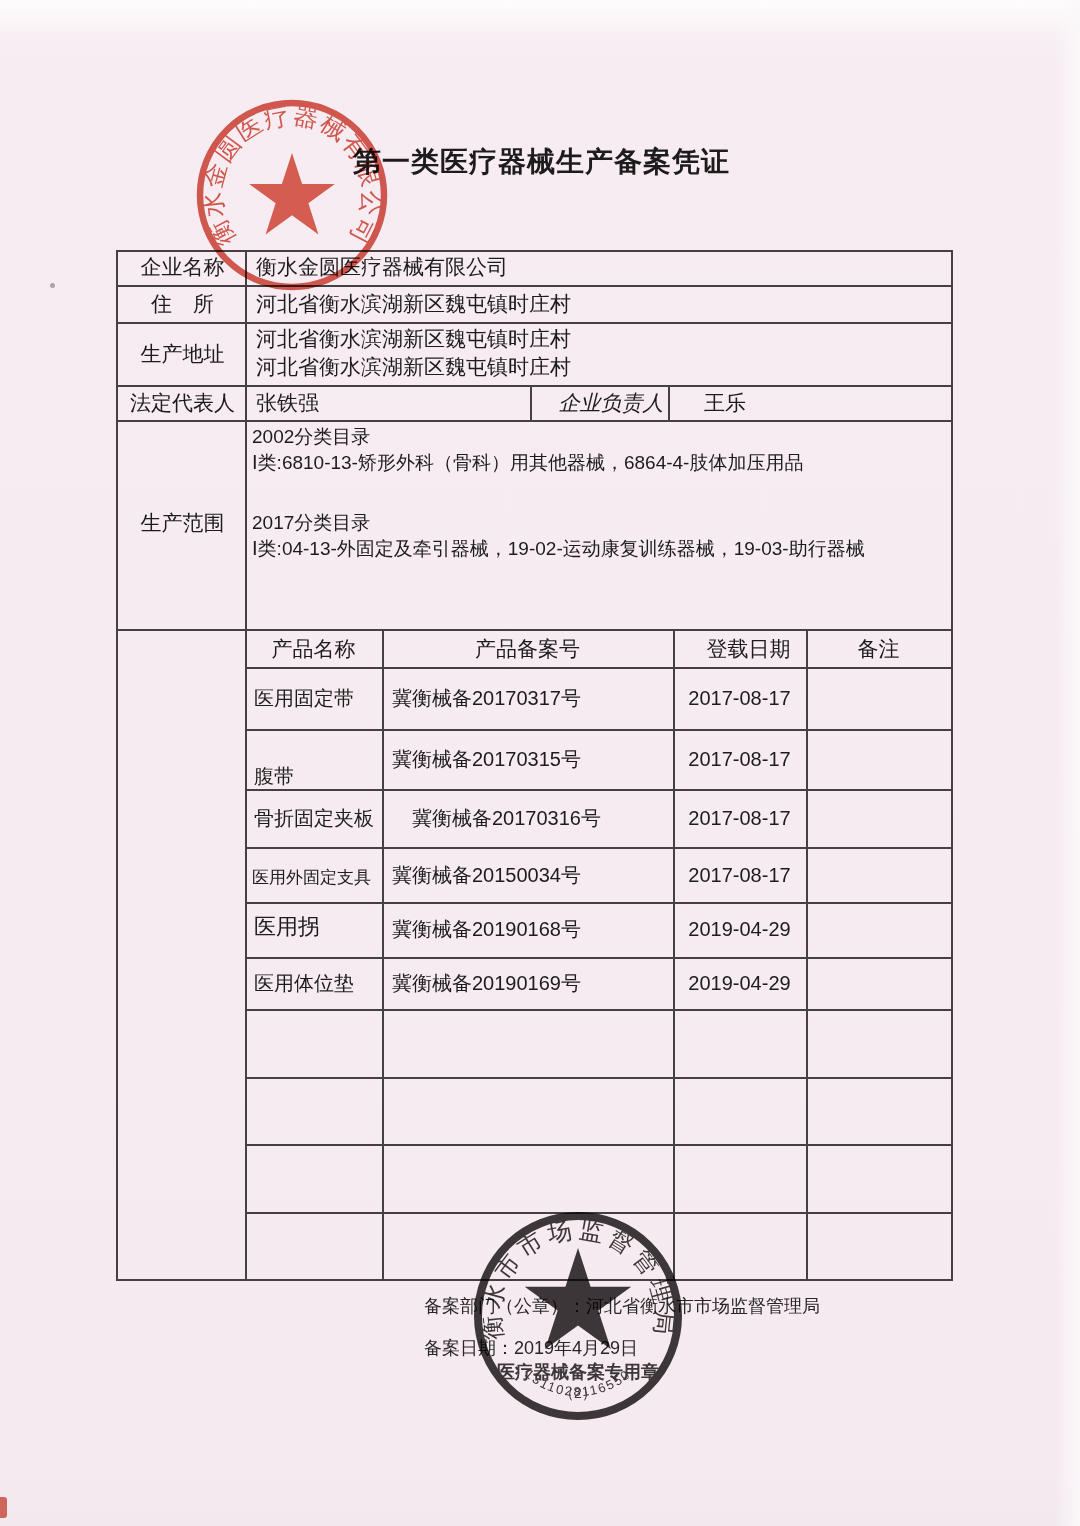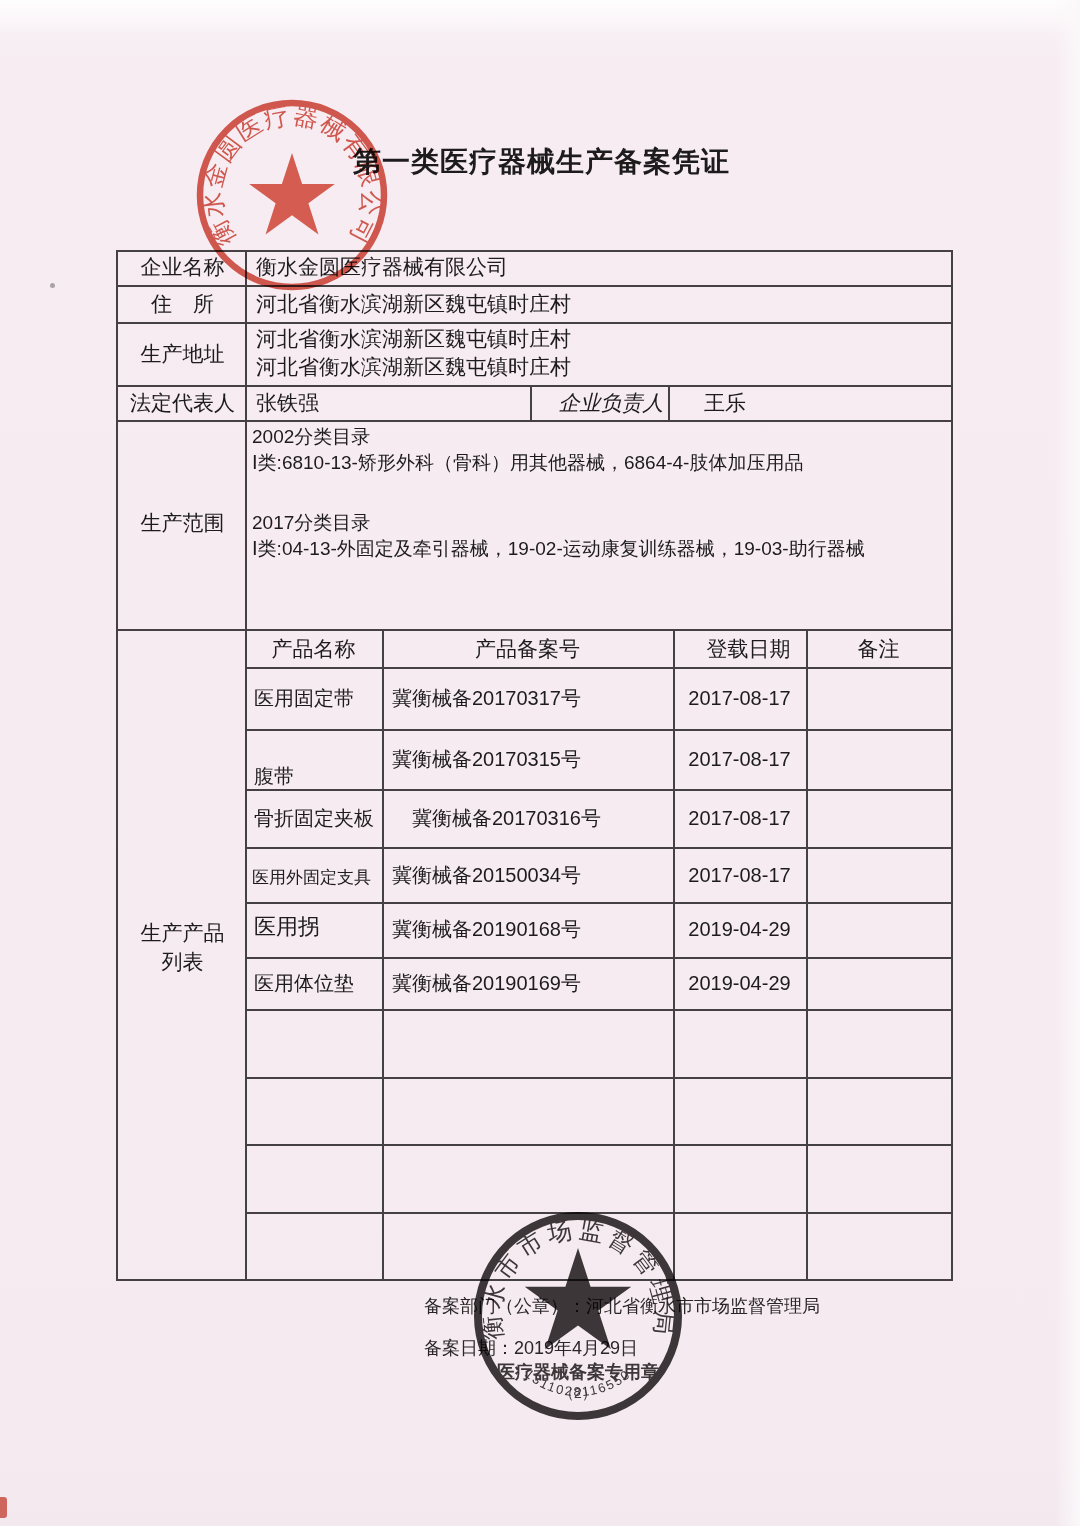--- a/index.html
+++ b/index.html
@@ -69,24 +69,20 @@
   <div class="vl" style="left:668px;top:385px;height:37px;"></div>
   <div class="vl" style="left:382px;top:629px;height:652px;"></div>
   <div class="vl" style="left:673px;top:629px;height:652px;"></div>
   <div class="vl" style="left:806px;top:629px;height:652px;"></div>
 
   <div class="txt lbl" style="top:255px;">企业名称</div>
   <div class="txt lbl" style="top:292px;">住　所</div>
   <div class="txt lbl" style="top:342px;">生产地址</div>
   <div class="txt lbl" style="top:391px;">法定代表人</div>
   <div class="txt lbl" style="top:511px;">生产范围</div>
-  <div class="txt lbl" style="top:918px;line-height:29px;white-space:normal;">
-    <span>生产产品</span><br>
-    <span>列表</span>
-  </div>
 
   <div class="txt" style="left:256px;top:255px;">衡水金圆医疗器械有限公司</div>
   <div class="txt" style="left:256px;top:292px;">河北省衡水滨湖新区魏屯镇时庄村</div>
   <div class="txt" style="left:256px;top:327px;">河北省衡水滨湖新区魏屯镇时庄村</div>
   <div class="txt" style="left:256px;top:355px;">河北省衡水滨湖新区魏屯镇时庄村</div>
   <div class="txt" style="left:256px;top:391px;">张铁强</div>
   <div class="txt ctr" style="left:542px;top:391px;width:138px;font-style:italic;">企业负责人</div>
   <div class="txt" style="left:704px;top:391px;font-family:Liberation Serif, serif;">王乐</div>
 
   <div class="txt scope" style="left:252px;top:425px;">2002分类目录</div>

